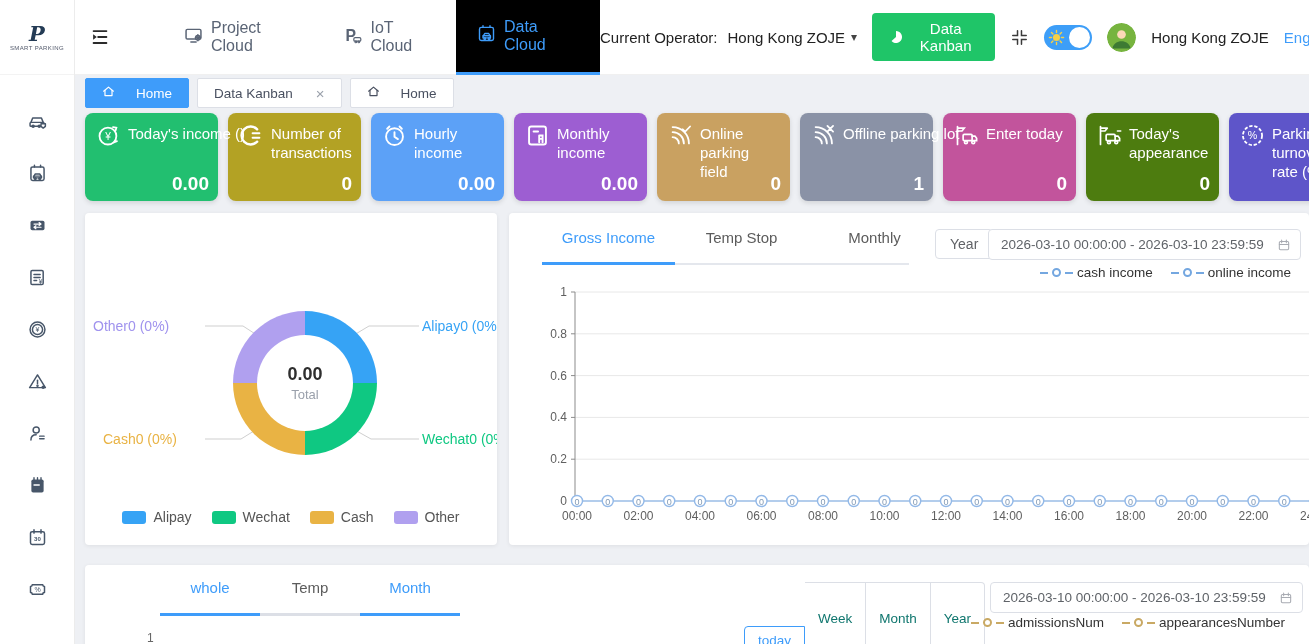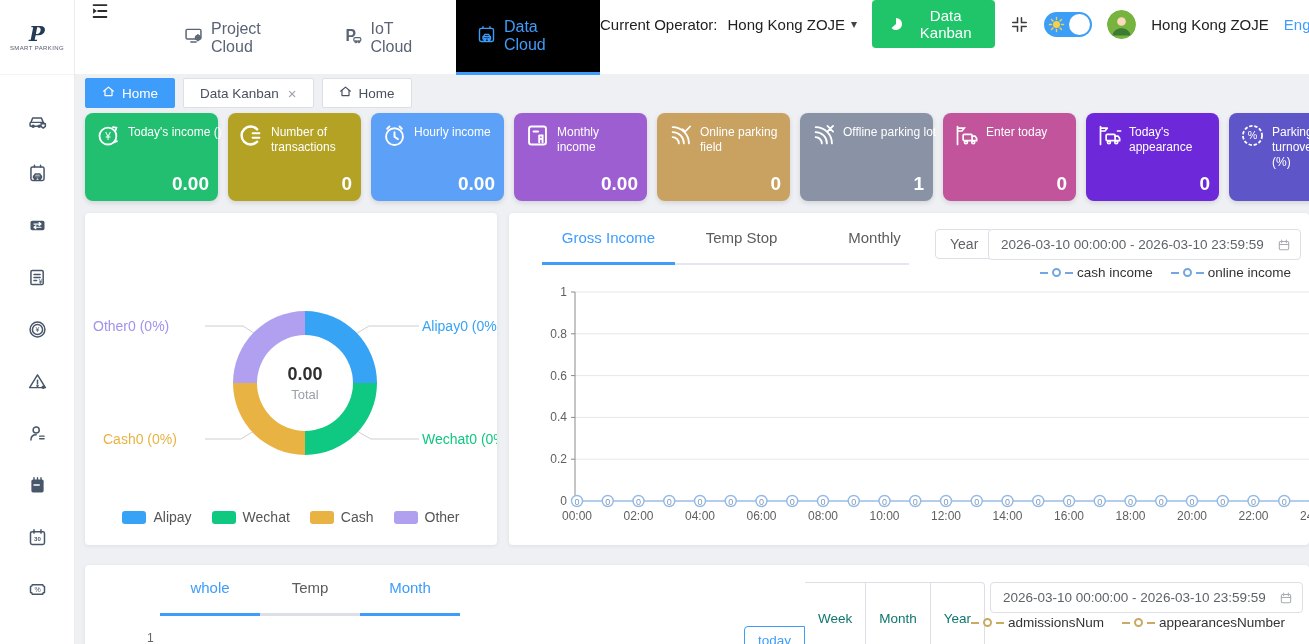--- a/index.html
+++ b/index.html
@@ -10,51 +10,51 @@
   .sidebar { position:absolute; left:0; top:0; width:75px; height:644px; background:#fff; border-right:1px solid #ececec; z-index:5; }
   .logo-box { height:75px; display:flex; flex-direction:column; align-items:center; justify-content:center; border-bottom:1px solid #f3f3f3; }
   .logo-p { font-family:"DejaVu Serif",serif; font-style:italic; font-weight:bold; font-size:21px; color:#243b55; line-height:20px; }
   .logo-text { font-size:6px; letter-spacing:.4px; color:#51586a; margin-top:1px; }
   .side-icons { display:flex; flex-direction:column; align-items:center; padding-top:22px; }
   .side-item { width:44px; height:52px; display:flex; align-items:center; justify-content:center; color:#475669; cursor:pointer; }
   .side-item svg { width:21px; height:21px; }
   .side-scrollbar { position:absolute; left:70px; top:75px; width:5px; height:569px; background:#d2e4f8; border-radius:3px; }
 
   
-  .navbar { position:absolute; left:75px; top:0; width:1234px; height:75px; background:#fff; border-bottom:1px solid #f0f0f0; display:flex; align-items:flex-start; z-index:4; }
+  .navbar { position:absolute; left:75px; top:0; width:1234px; height:75px; background:#fff; border-bottom:1px solid #f0f0f0; display:flex; align-items:center; z-index:4; }
   .fold-btn { margin-left:14px; color:#2b2b2b; cursor:pointer; display:flex; }
   .nav-menus { display:flex; align-items:stretch; height:75px; margin-left:52px; }
   .nav-item { display:flex; align-items:center; gap:7px; padding:0 20px; color:#5a6475; font-size:16px; cursor:pointer; }
   .nav-item svg { width:21px; height:21px; }
   .nav-item.active { background:#000000; color:#3e9cfa; border-bottom:3px solid #3e9cfa; padding-bottom:0; }
   .nav-right { display:flex; align-items:center; margin-left:auto; gap:15px; margin-right:-24px; }
   .operator { display:flex; align-items:center; gap:6px; font-size:15px; color:#222; cursor:pointer; white-space:nowrap; }
   .operator .caret { font-size:12px; color:#444; }
   .kanban-btn { display:flex; align-items:center; gap:8px; background:#1fc568; color:#fff; border:none; font-size:15px; padding:7px 16px; border-radius:4px; cursor:pointer; font-family:inherit; }
   .compress-btn { color:#3a3a3a; cursor:pointer; display:flex; }
   .theme-toggle { position:relative; width:48px; height:25px; background:#3d9ef8; border-radius:13px; cursor:pointer; flex:none; }
   .theme-toggle .knob { position:absolute; right:2px; top:2px; width:21px; height:21px; background:#fff; border-radius:50%; }
   .theme-toggle svg { position:absolute; left:4px; top:4px; }
   .avatar { width:29px; height:29px; border-radius:50%; overflow:hidden; flex:none; cursor:pointer; }
   .user-name { font-size:15px; color:#222; white-space:nowrap; cursor:pointer; }
   .lang-link { font-size:15px; color:#3e9cfa; white-space:nowrap; cursor:pointer; }
 
   
   .page-tabs { position:absolute; left:85px; top:78px; display:flex; gap:8px; z-index:3; }
-  .ptab { display:flex; align-items:center; gap:7px; height:30px; padding:0 16px; background:#fff; border:1px solid #dcdfe6; border-radius:2px; font-size:13.5px; color:#495060; cursor:pointer; }
+  .ptab { display:flex; align-items:center; gap:21px; height:30px; padding:0 16px; background:#fff; border:1px solid #dcdfe6; border-radius:2px; font-size:13.5px; color:#495060; cursor:pointer; }
   .ptab.active { background:#3e9cfa; border-color:#3e9cfa; color:#fff; }
   .ptab .close { font-size:15px; color:#9aa0ab; margin-left:2px; cursor:pointer; }
   .ptab svg { width:13px; height:13px; }
 
   
   .cards { position:absolute; left:85px; top:113px; width:1224px; display:flex; gap:10px; }
   .card { position:relative; flex:none; width:133px; height:88px; border-radius:8px; padding:9px 10px; color:#fff; box-shadow:0 2px 5px rgba(0,0,0,.12); }
   .card-head { display:flex; gap:6px; align-items:flex-start; }
   .card-head svg { width:27px; height:27px; flex:none; }
-  .card-title { position:relative; z-index:3; font-size:12px; line-height:1.25; padding-top:3px; }
+  .card-title { position:relative; z-index:3; font-size:15px; line-height:1.25; padding-top:3px; }
   .card.nowrap .card-title { white-space:nowrap; }
   .card-value { position:absolute; right:9px; bottom:6px; font-size:19px; font-weight:bold; z-index:3; }
 
   
   .panel { position:absolute; background:#fff; border-radius:4px; box-shadow:0 1px 4px rgba(0,0,0,.07); overflow:hidden; }
   .panel-pay { left:85px; top:213px; width:412px; height:332px; }
   .panel-income { left:509px; top:213px; width:800px; height:332px; }
   .panel-flow { left:85px; top:565px; width:1224px; height:110px; }
 
   .pay-title { margin-top:18px; text-align:center; font-size:17.5px; font-weight:bold; color:#3d4d68; }
@@ -356,21 +356,21 @@
             <path d="M4 4v16M4 5.5h6l-2 2.5H4"></path>
             <rect x="9" y="11" width="8" height="5.5" rx="1"></rect>
             <path d="M17 12.5h2.5l1.5 2v2H17"></path>
             <circle cx="11.5" cy="18" r="1.3"></circle>
             <circle cx="18" cy="18" r="1.3"></circle>
           </svg></span>
       <span class="card-title">Enter today</span>
       </div>
     <span class="card-value">0</span>
   </div>
-  <div class="card" style="background: #6d28d9;">
+  <div class="card" style="background: #4d7c0f;">
     <div class="card-head">
         <span><svg viewBox="0 0 24 24" fill="none" stroke="#fff" stroke-width="1.5" stroke-linecap="round">
             <path d="M4 4v16M4 5.5h6M10 5.5l-2 2.5H4"></path>
             <rect x="9" y="11" width="8" height="5.5" rx="1"></rect>
             <path d="M17 12.5h2.5l1.5 2v2H17"></path>
             <circle cx="11.5" cy="18" r="1.3"></circle>
             <circle cx="18" cy="18" r="1.3"></circle>
             <path d="M19 8h3" stroke-width="1.3"></path>
           </svg></span>
       <span class="card-title">Today's appearance</span>

